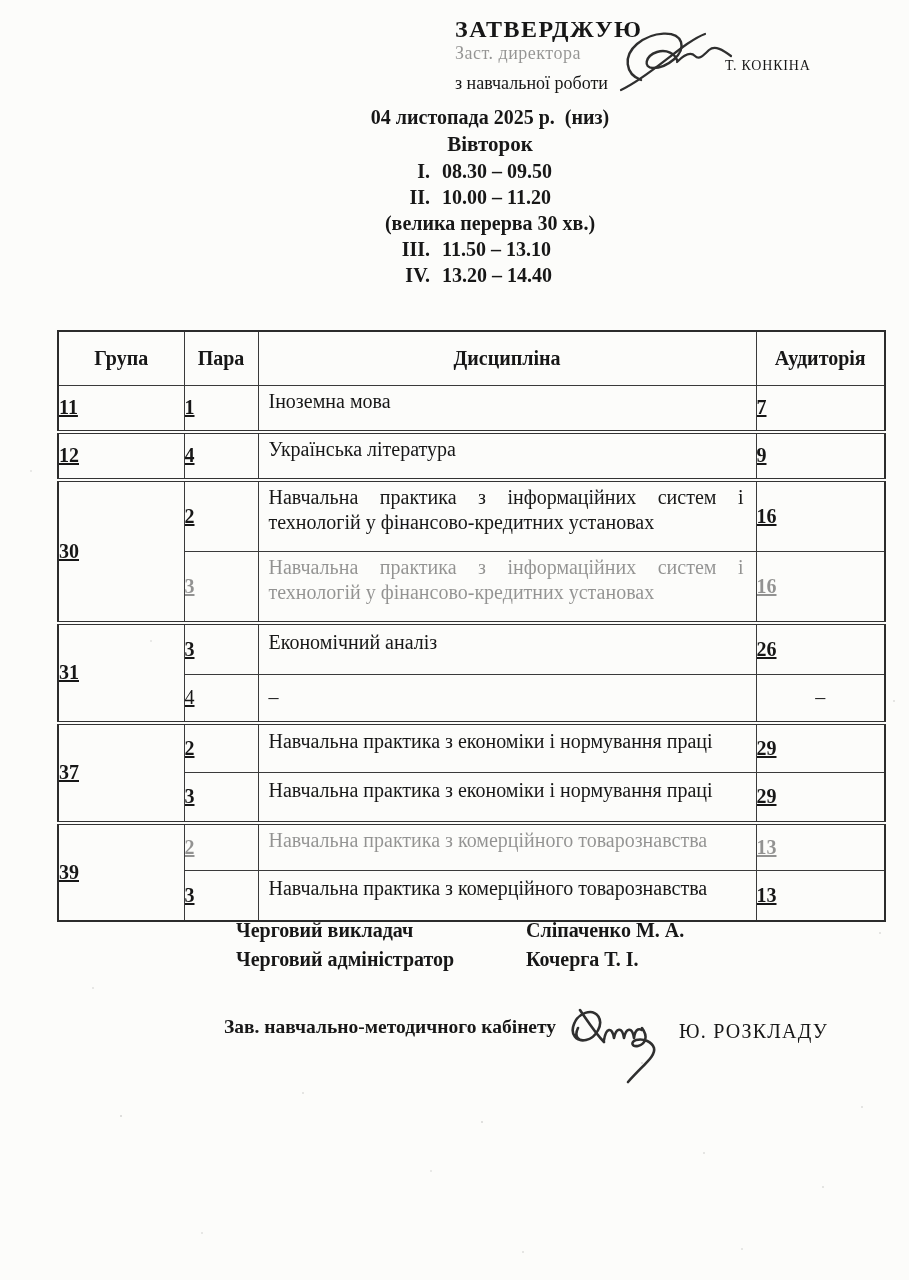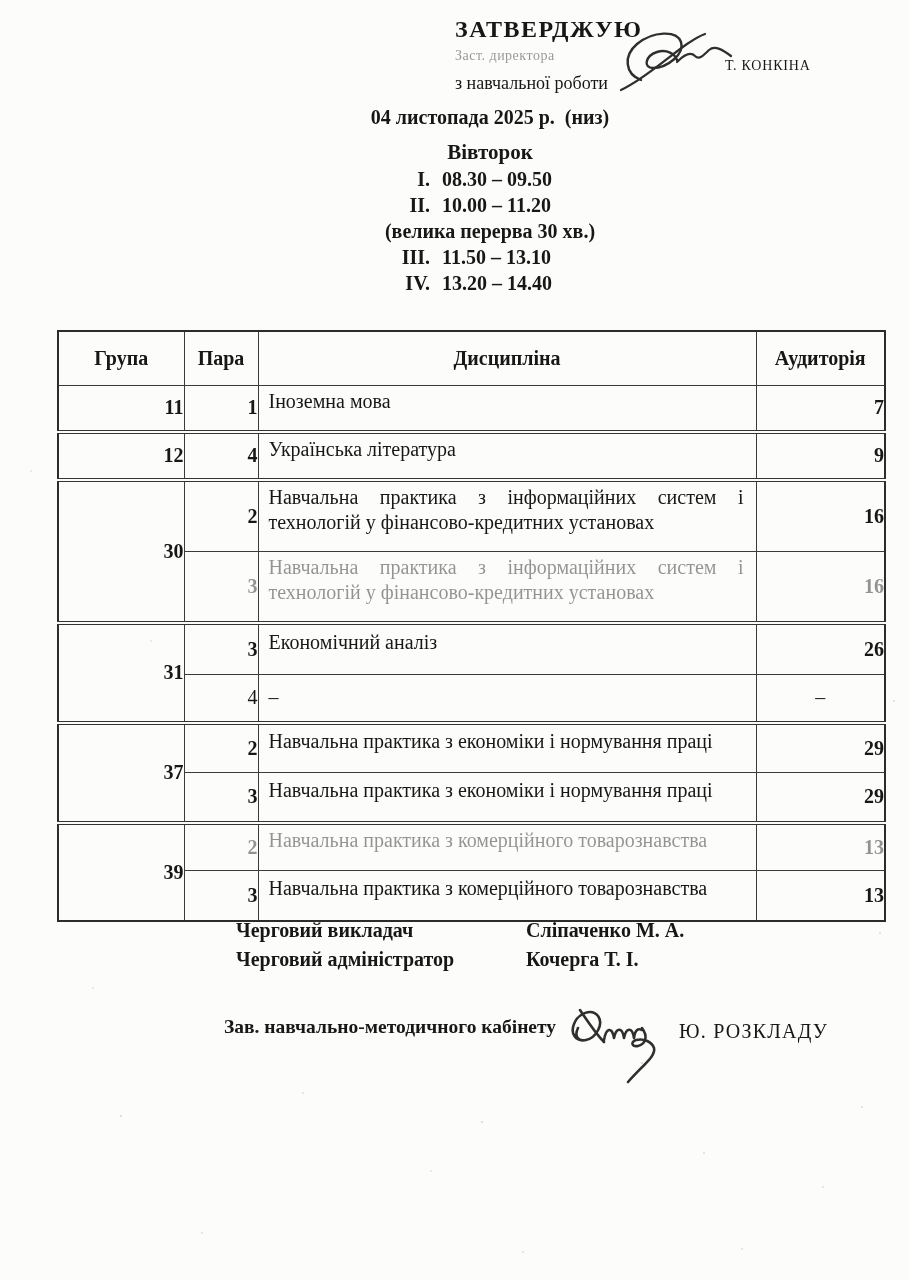--- a/index.html
+++ b/index.html
@@ -8,31 +8,31 @@
     position:relative;
     font-family:"Liberation Serif", serif;
     color:#171717;
     background:#fcfcfa;
     overflow:hidden;
   }
 
   
   .approval { position:absolute; top:16px; left:455px; width:420px; }
   .approve-word { font-size:24px; font-weight:bold; letter-spacing:1.5px; }
-  .pos-line1 { font-size:14px; margin-top:5px; opacity:.45; filter:blur(.7px); letter-spacing:.5px; }
+  .pos-line1 { font-size:18px; opacity:.45; filter:blur(.7px); letter-spacing:.5px; }
   .pos-line2 { font-size:18px; margin-top:9px; }
   .sig1 { position:absolute; left:160px; top:12px; width:122px; height:70px; }
   .approver { position:absolute; left:270px; top:42px; font-size:14px; letter-spacing:.8px; }
 
   
   .title-block { position:absolute; top:101px; left:290px; width:400px; text-align:center; }
   .doc-title { font-size:23px; font-weight:bold; letter-spacing:.5px; }
   .date-line { font-size:20px; font-weight:bold; margin-top:5px; }
   .date-note { margin-left:10px; }
-  .weekday { font-size:21px; font-weight:bold; margin-top:11px; }
+  .weekday { font-size:21px; font-weight:bold; margin-top:3px; }
   .period-line { display:flex; justify-content:center; font-size:20px; font-weight:bold; margin-top:3px; line-height:23px; }
   .pnum { width:44px; text-align:right; margin-right:12px; }
   .ptime { width:152px; text-align:left; }
   .break-note { font-size:20px; font-weight:bold; margin-top:3px; line-height:23px; }
 
   
   table.sched {
     position:absolute; top:330px; left:57px;
     width:827px; border-collapse:collapse; table-layout:fixed;
     border:2.5px solid #2c2c2c;
@@ -40,21 +40,21 @@
   .sched th, .sched td {
     border:1.5px solid #3a3a3a;
     font-size:20px;
     vertical-align:middle;
     overflow:hidden;
   }
   .sched thead tr { height:54px;padding-left:8px; }
   .sched th { font-weight:bold; text-align:center; }
   .sched tbody { border-top:4px double #333; }
   .sched tbody.first { border-top:1.5px solid #3a3a3a; }
-  .cell-c { text-align:right; font-weight:bold; }
+  .cell-c { text-align:left; font-weight:bold;text-decoration:underline; }
   .cell-disc { text-align:justify; padding:3px 12px 16px 10px; font-weight:normal; line-height:25px;margin-top:17px; }
   .cell-dash { text-align:left; padding-left:10px; font-weight:normal; }
   .cell-dash-c { text-align:center; font-weight:normal; }
   tr.rh40 { height:40px; } tr.rh48 { height:48px; } tr.rh50 { height:50px; }
   tr.rh52 { height:52px; } tr.rh56 { height:56px; } tr.rh62 { height:62px; }
   tr.faded td.fade { opacity:.48; filter:blur(.55px) contrast(.9); }
 
   
   .duty-block {
     position:absolute; left:236px; top:916px;

